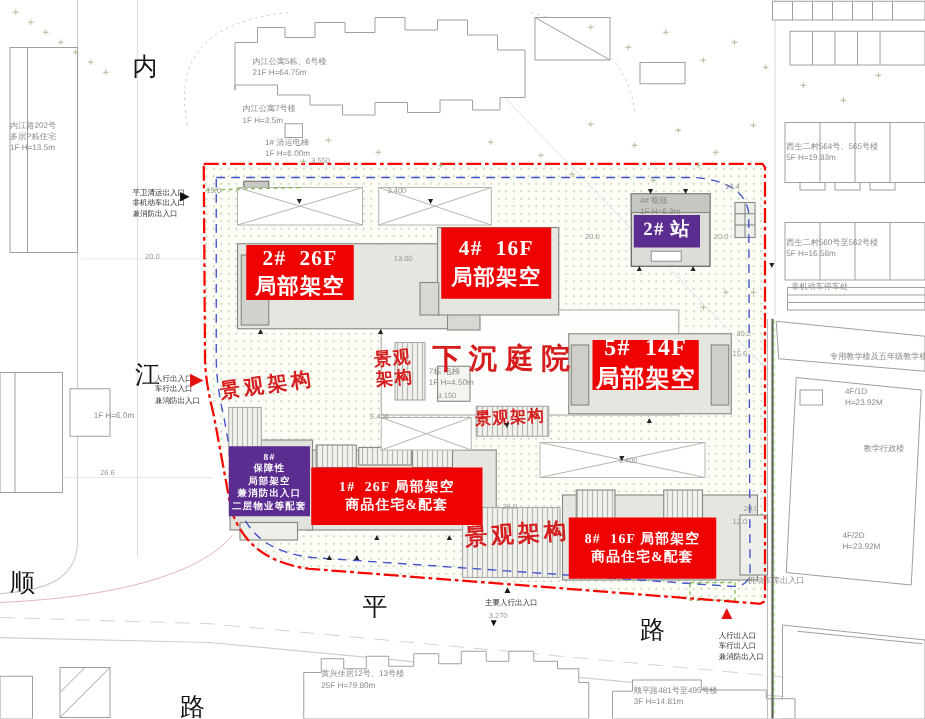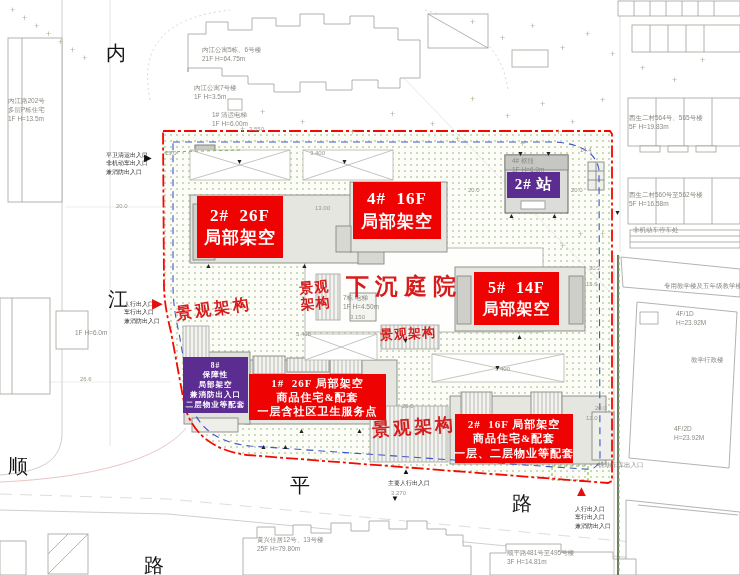--- a/index.html
+++ b/index.html
@@ -155,26 +155,26 @@
     </g>
 
     <path d="M173,142 L556,142 C580,144 596,152 599,170 L600,456 C600,466 594,470 584,469 L250,446 C220,443 200,430 192,407 L179,333 C175,316 173,300 173,286 Z" stroke="#4054cc" stroke-width="1.1" stroke-dasharray="7 5" fill="none"></path>
     <g stroke="#7ab648" stroke-width="1" stroke-dasharray="3 3" fill="none">
       <path d="M165,152 L240,150"></path>
       <path d="M619,256 V574"></path>
       <rect x="552" y="466" width="36" height="14"></rect>
     </g>
     <path d="M163,131 L610,131 L612,134 L612,481 L608,483 L247,455 C212,450 194,434 185,408 L171,332 C167,316 164,300 164,286 Z" stroke="#f50800" stroke-width="1.8" stroke-dasharray="12 3 3 3" fill="none"></path>
   </svg>
-<div class="lbl red" style="left: 197px; top: 196px; width: 86px; height: 62px; font-size: 17px;"><div>2#  26F</div><div>局部架空</div></div>
+<div class="lbl red" style="left: 197px; top: 196px; width: 86px; height: 44px; font-size: 17px;"><div>2#  26F</div><div>局部架空</div></div>
     <div class="lbl red" style="left: 353px; top: 182px; width: 88px; height: 57px; font-size: 17px;"><div>4#  16F</div><div>局部架空</div></div>
     <div class="lbl purple" style="left: 507px; top: 172px; width: 53px; height: 26px; font-size: 15px;"><div>2# 站</div></div>
-    <div class="lbl red" style="left: 474px; top: 272px; width: 85px; height: 53px; font-size: 16px;"><div>5#  14F</div><div>局部架空</div></div>
-    <div class="lbl red" style="left: 249px; top: 374px; width: 137px; height: 46px; font-size: 11px;"><div>1#  26F 局部架空</div><div>商品住宅&amp;配套</div><div>一层含社区卫生服务点</div></div>
-    <div class="lbl red" style="left: 455px; top: 414px; width: 118px; height: 49px; font-size: 11px;"><div>2#  16F 局部架空</div><div>商品住宅&amp;配套</div><div>一层、二层物业等配套</div></div>
+    <div class="lbl red" style="left: 474px; top: 272px; width: 85px; height: 40px; font-size: 19px;"><div>5#  14F</div><div>局部架空</div></div>
+    <div class="lbl red" style="left: 249px; top: 374px; width: 137px; height: 46px; font-size: 11px;"><div>1#  26F 局部架空</div><div>商品住宅&amp;配套</div></div>
+    <div class="lbl red" style="left: 455px; top: 414px; width: 118px; height: 49px; font-size: 11px;"><div>8#  16F 局部架空</div><div>商品住宅&amp;配套</div></div>
     <div class="lbl purple" style="left: 183px; top: 357px; width: 65px; height: 56px; font-size: 7.5px;"><div>8#</div><div>保障性</div><div>局部架空</div><div>兼消防出入口</div><div>二层物业等配套</div></div>
     <div class="ftext" style="left: 346px; top: 274px; font-size: 23px; letter-spacing: 6px; transform: rotate(0deg);"><div>下沉庭院</div></div>
     <div class="ftext" style="left: 176px; top: 300px; font-size: 16px; letter-spacing: 3px; transform: rotate(-8deg);"><div>景观架构</div></div>
     <div class="ftext" style="left: 300px; top: 280px; font-size: 14px; letter-spacing: 1px; transform: rotate(-5deg);"><div>景观</div><div>架构</div></div>
     <div class="ftext" style="left: 380px; top: 327px; font-size: 13px; letter-spacing: 1px; transform: rotate(-3deg);"><div>景观架构</div></div>
     <div class="ftext" style="left: 372px; top: 417px; font-size: 18px; letter-spacing: 3px; transform: rotate(-4deg);"><div>景观架构</div></div>
     <div class="street" style="left: 106px; top: 40px;">内</div>
     <div class="street" style="left: 108px; top: 286px;">江</div>
     <div class="street" style="left: 8px; top: 453px;">顺</div>
     <div class="street" style="left: 144px; top: 552px;">路</div>

